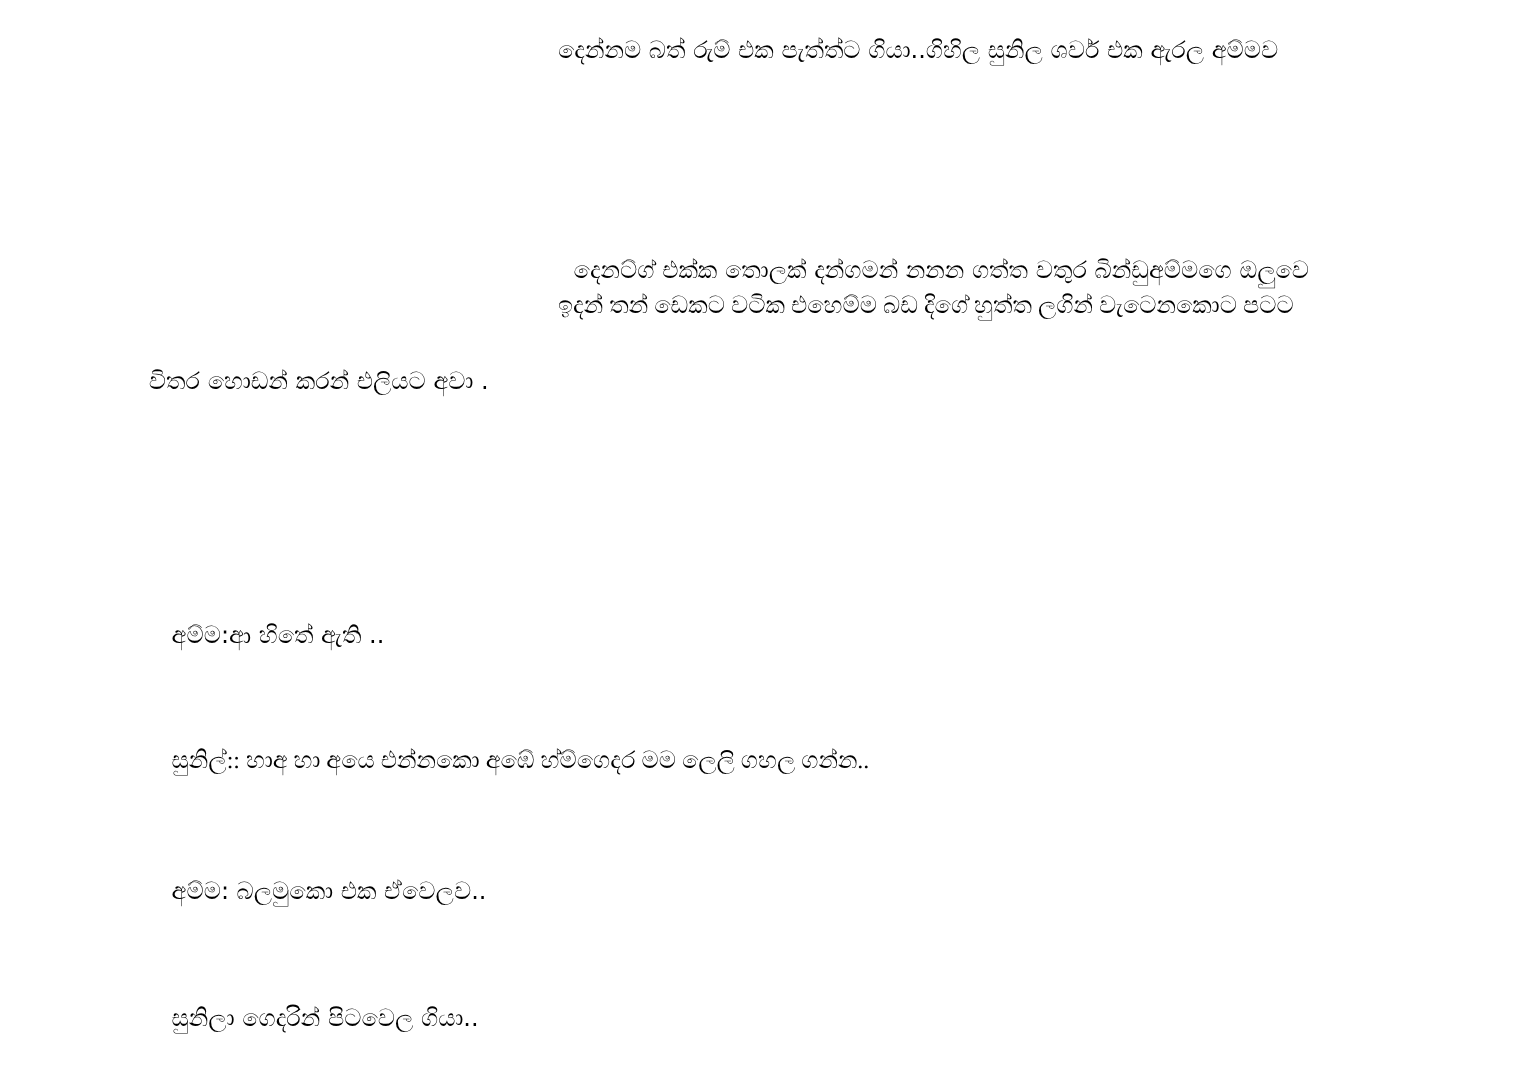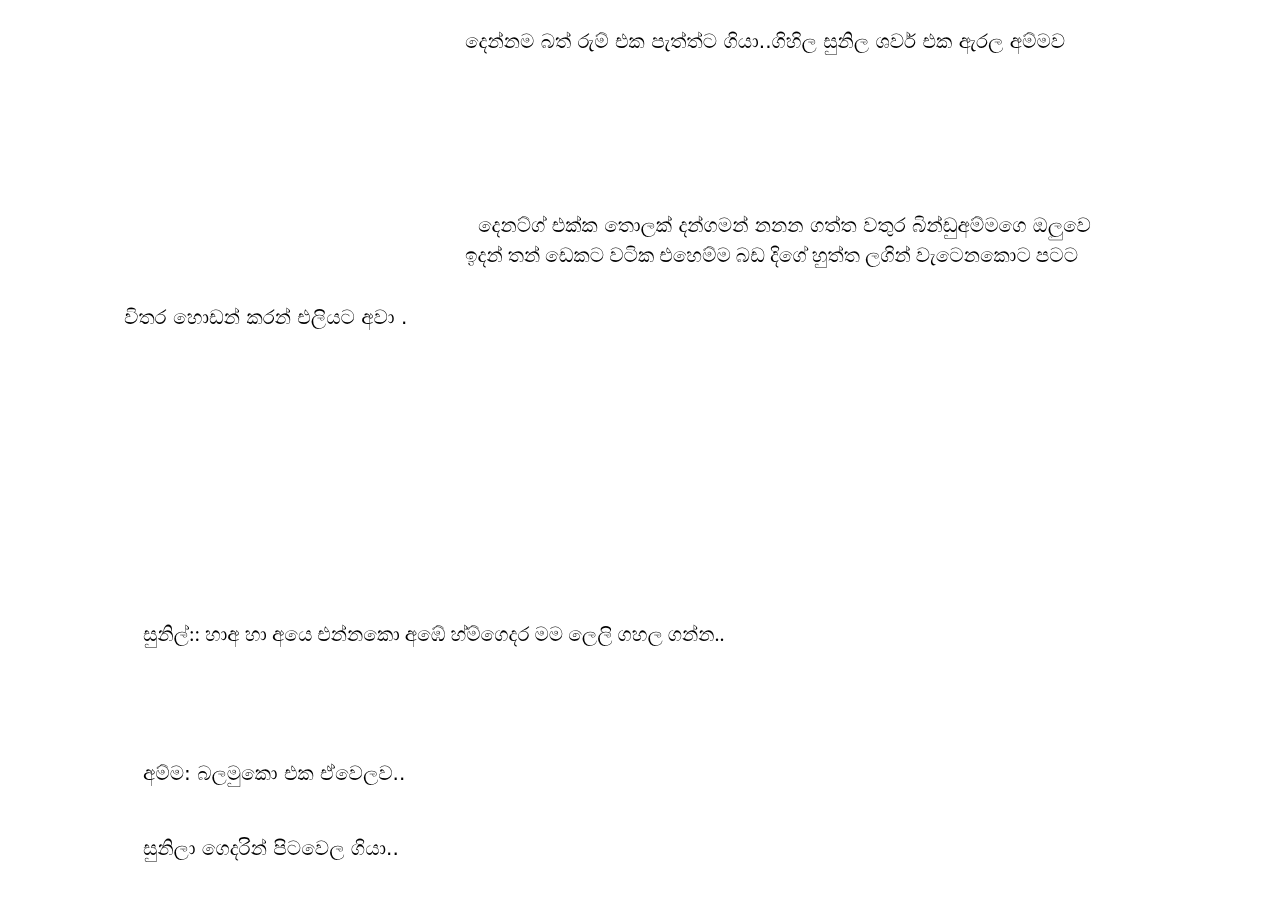--- a/index.html
+++ b/index.html
@@ -27,31 +27,32 @@
   .l1  { left: 465px; top: 26px;  }
   .l2  { left: 465px; top: 58px;  }
   .l3  { left: 478px; top: 210px; }
   .l4  { left: 465px; top: 240px; font-family: Liberation Serif, serif; }
   .l5  { left: 140px; top: 271px; }
   .l6  { left: 124px; top: 302px; }
   
   .l7  { left: 143px; top: 408px; }
   .l8  { left: 143px; top: 514px; }
   .l9  { left: 143px; top: 619px; font-family: Liberation Serif, serif; }
-  .l10 { left: 143px; top: 727px; margin-top: 31px; }
+  .l10 { left: 143px; top: 727px; }
   .l11 { left: 143px; top: 833px; }
 </style>
 </head>
 <body>
 
 <div class="page">
 
   <div class="text-line l1">දෙන්නම බත් රුම් එක පැත්ත්ට ගියා..ගිහිල සුනිල ශවර් එක ඇරල අම්මව</div>
 
   <div class="text-line l3">දෙනට්ග් එක්ක තොලක් දන්ගමන් නනන ගත්ත වතුර බින්ඩුඅම්මගෙ ඔලුවෙ</div>
   <div class="text-line l4">ඉදන් තන් ඩෙකට වටික එහෙම්ම බඩ දිගේ හුත්ත  ලගින් වැටෙනකොට පටට</div>
   <div class="text-line l6">විතර හොඩන් කරන් එලියට අවා .</div>
 
+  <div class="text-line l8">අම්ම:ආ හිතේ ඇති ..</div>
   <div class="text-line l9">සුනිල්:: හාඅ හා අයෙ එන්නකො අඹේ හ්ම්ගෙදර මම ලෙලි ගහල ගන්න..</div>
   <div class="text-line l10">අම්ම: බලමුකො එක ඒවෙලව..</div>
   <div class="text-line l11">සුනිලා ගෙදරින් පිටවෙල ගියා..</div>
 
 </div>
 
 </body></html>

